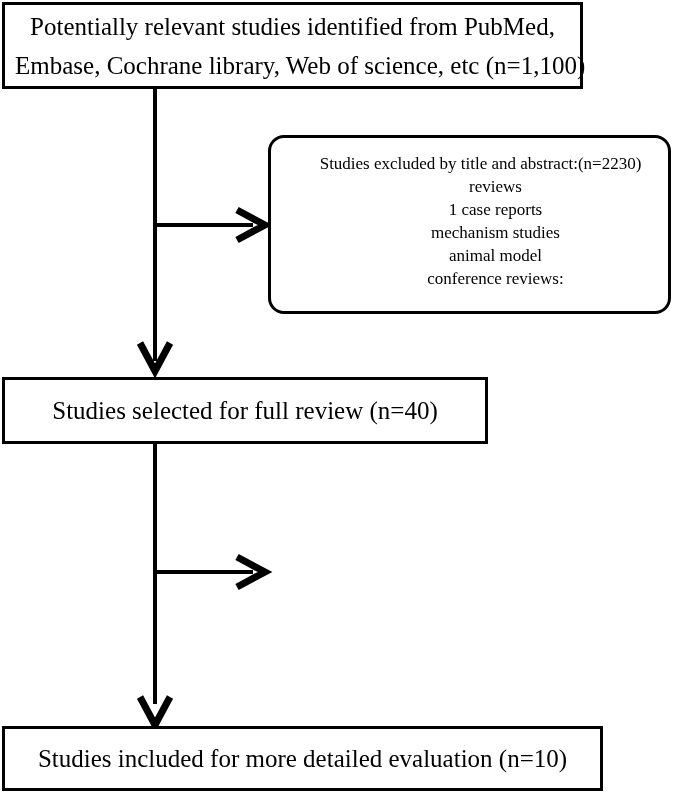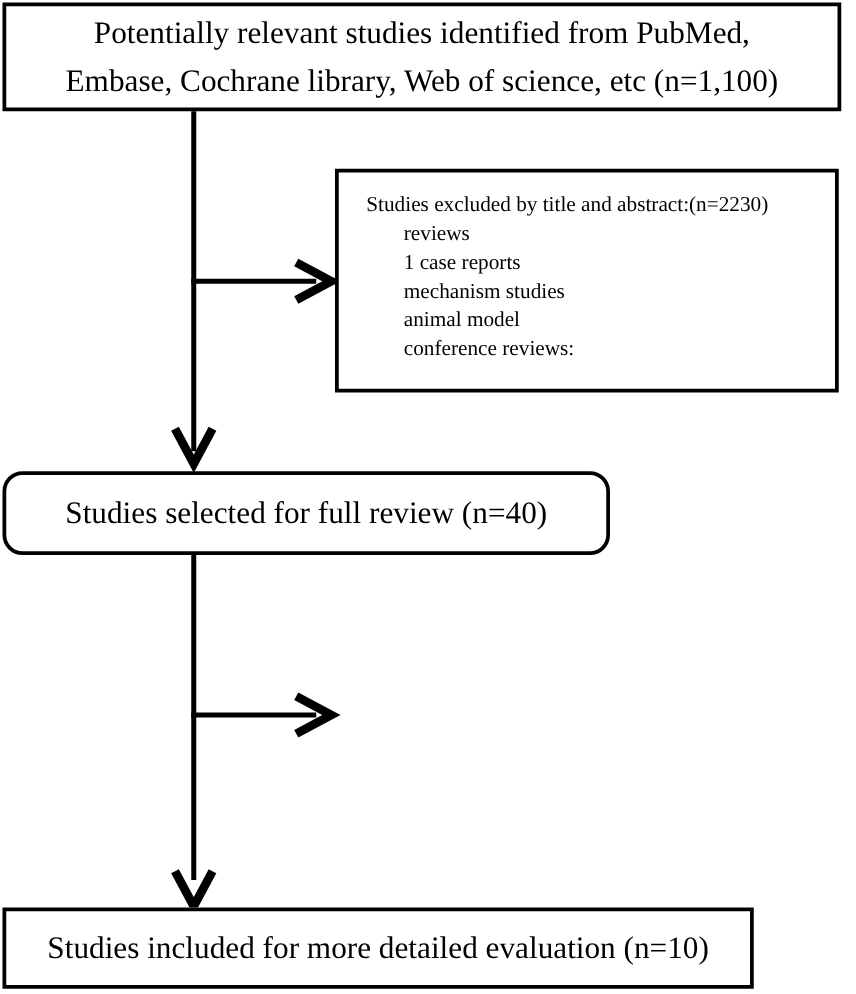--- a/index.html
+++ b/index.html
@@ -24,47 +24,47 @@
     background: #ffffff;
     border: 3px solid #000000;
     display: flex;
     flex-direction: column;
     justify-content: center;
   }
   .node-center {
     text-align: center;
   }
   .node-left {
-    text-align: left;
+    text-align: center;
+    border-radius: 16px;
   }
   .title-line {
     display: block;
     white-space: nowrap;
   }
 
   
   #node-identified {
     left: 2px;
     top: 2px;
-    width: 671px;
+    width: 581px;
     height: 87px;
     padding: 4px 10px;
   }
   #node-identified .title-line {
     font-size: 25px;
     line-height: 39px;
   }
 
   #node-selected {
     left: 2px;
     top: 377px;
     width: 486px;
     height: 67px;
     padding: 2px 18px;
-    border-radius: 16px;
   }
   #node-selected .title-line {
     font-size: 25px;
     line-height: 30px;
   }
 
   #node-included {
     left: 2px;
     top: 726px;
     width: 601px;

